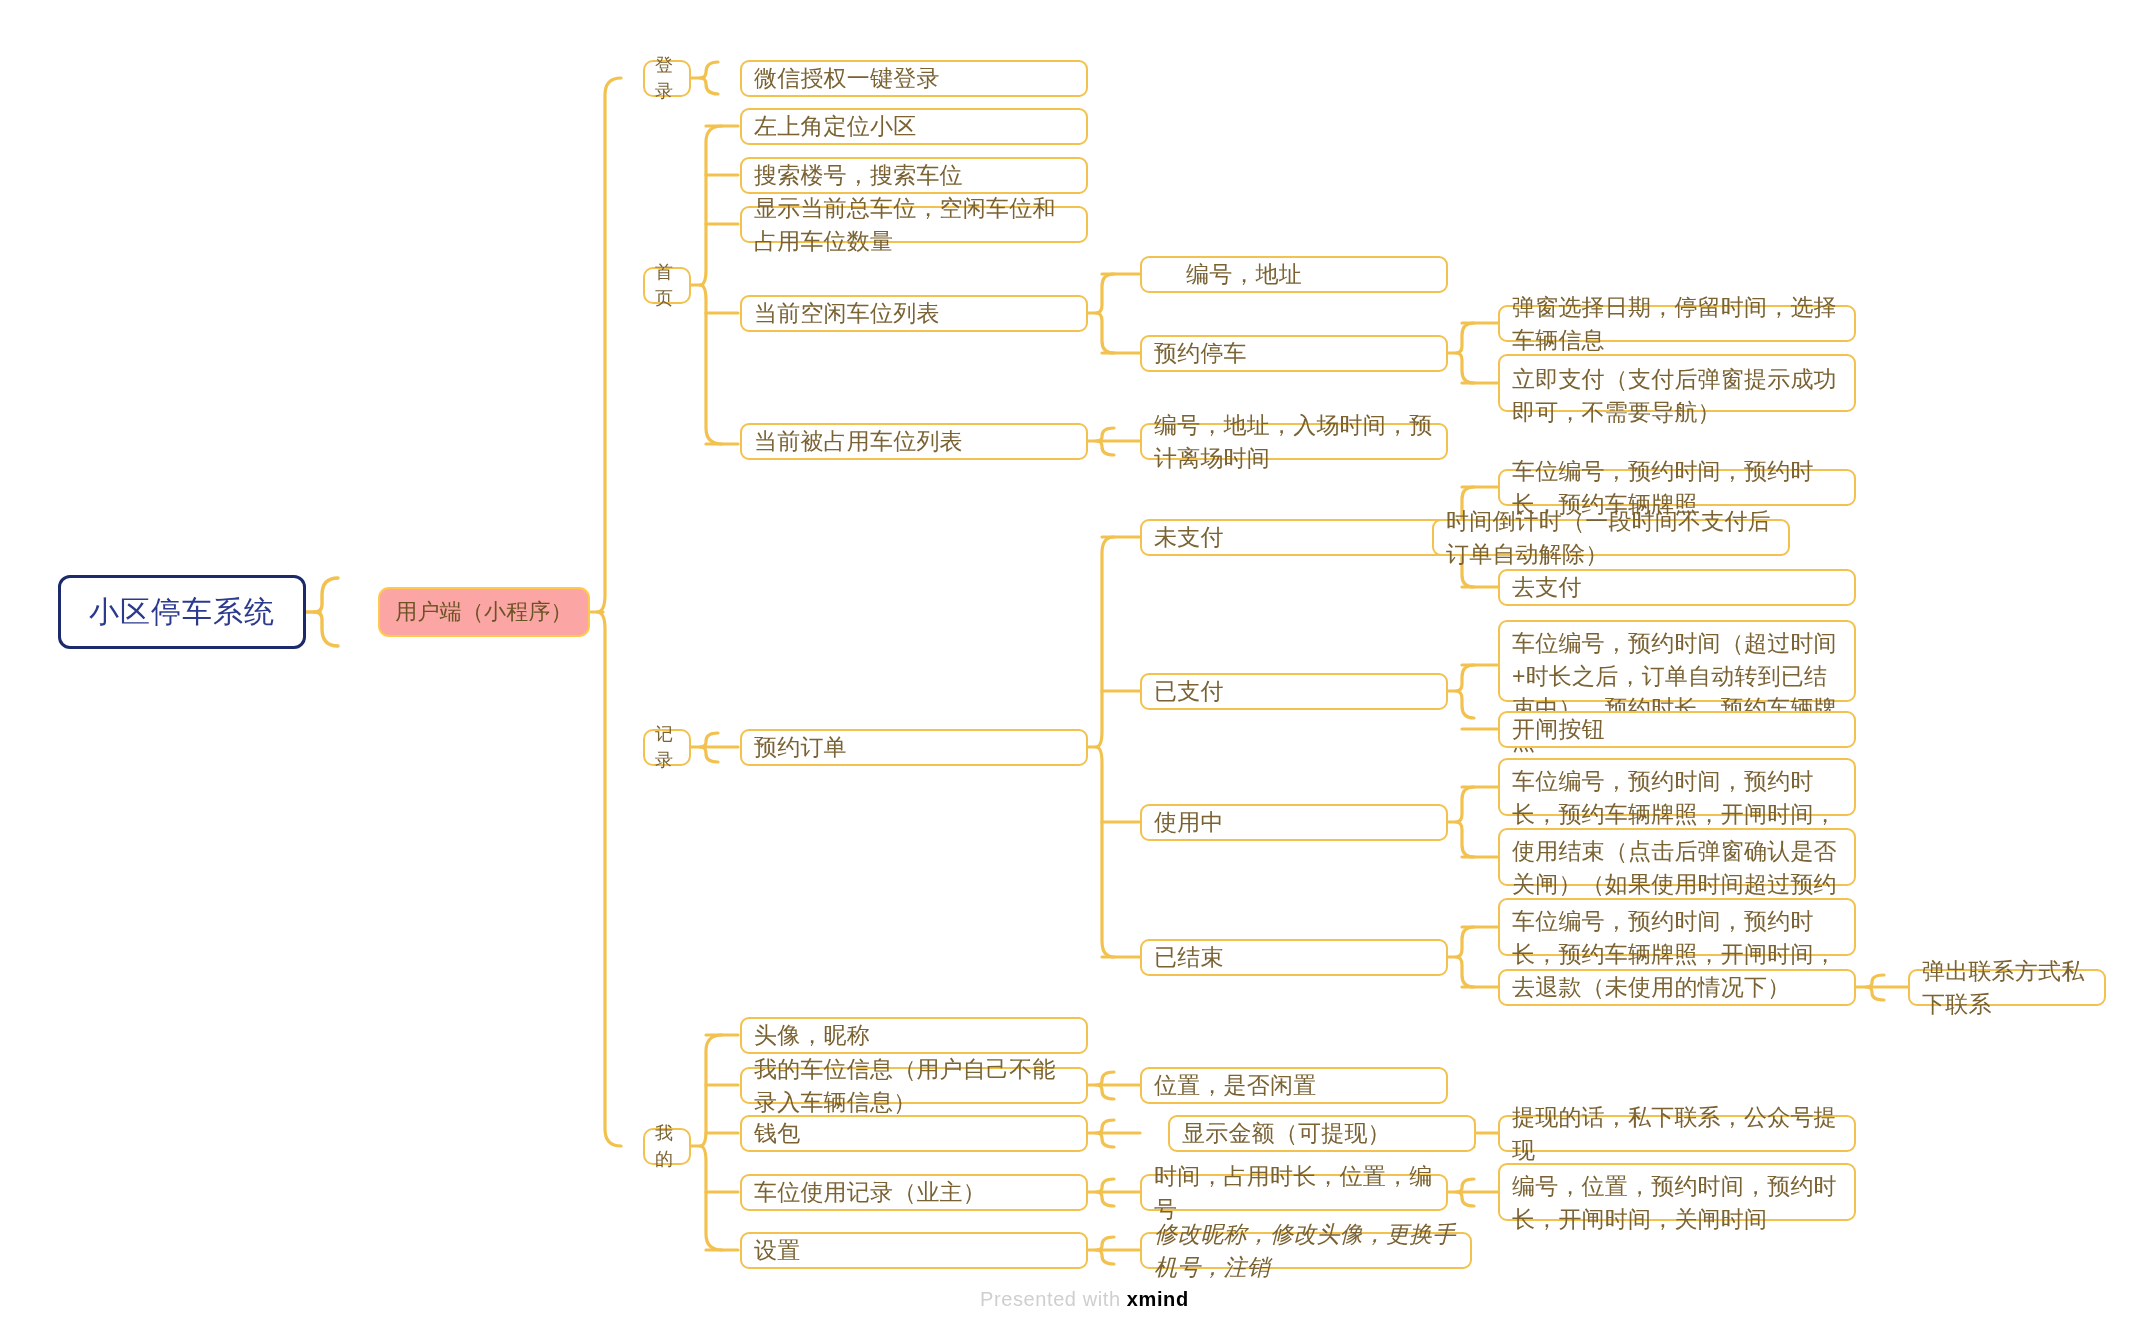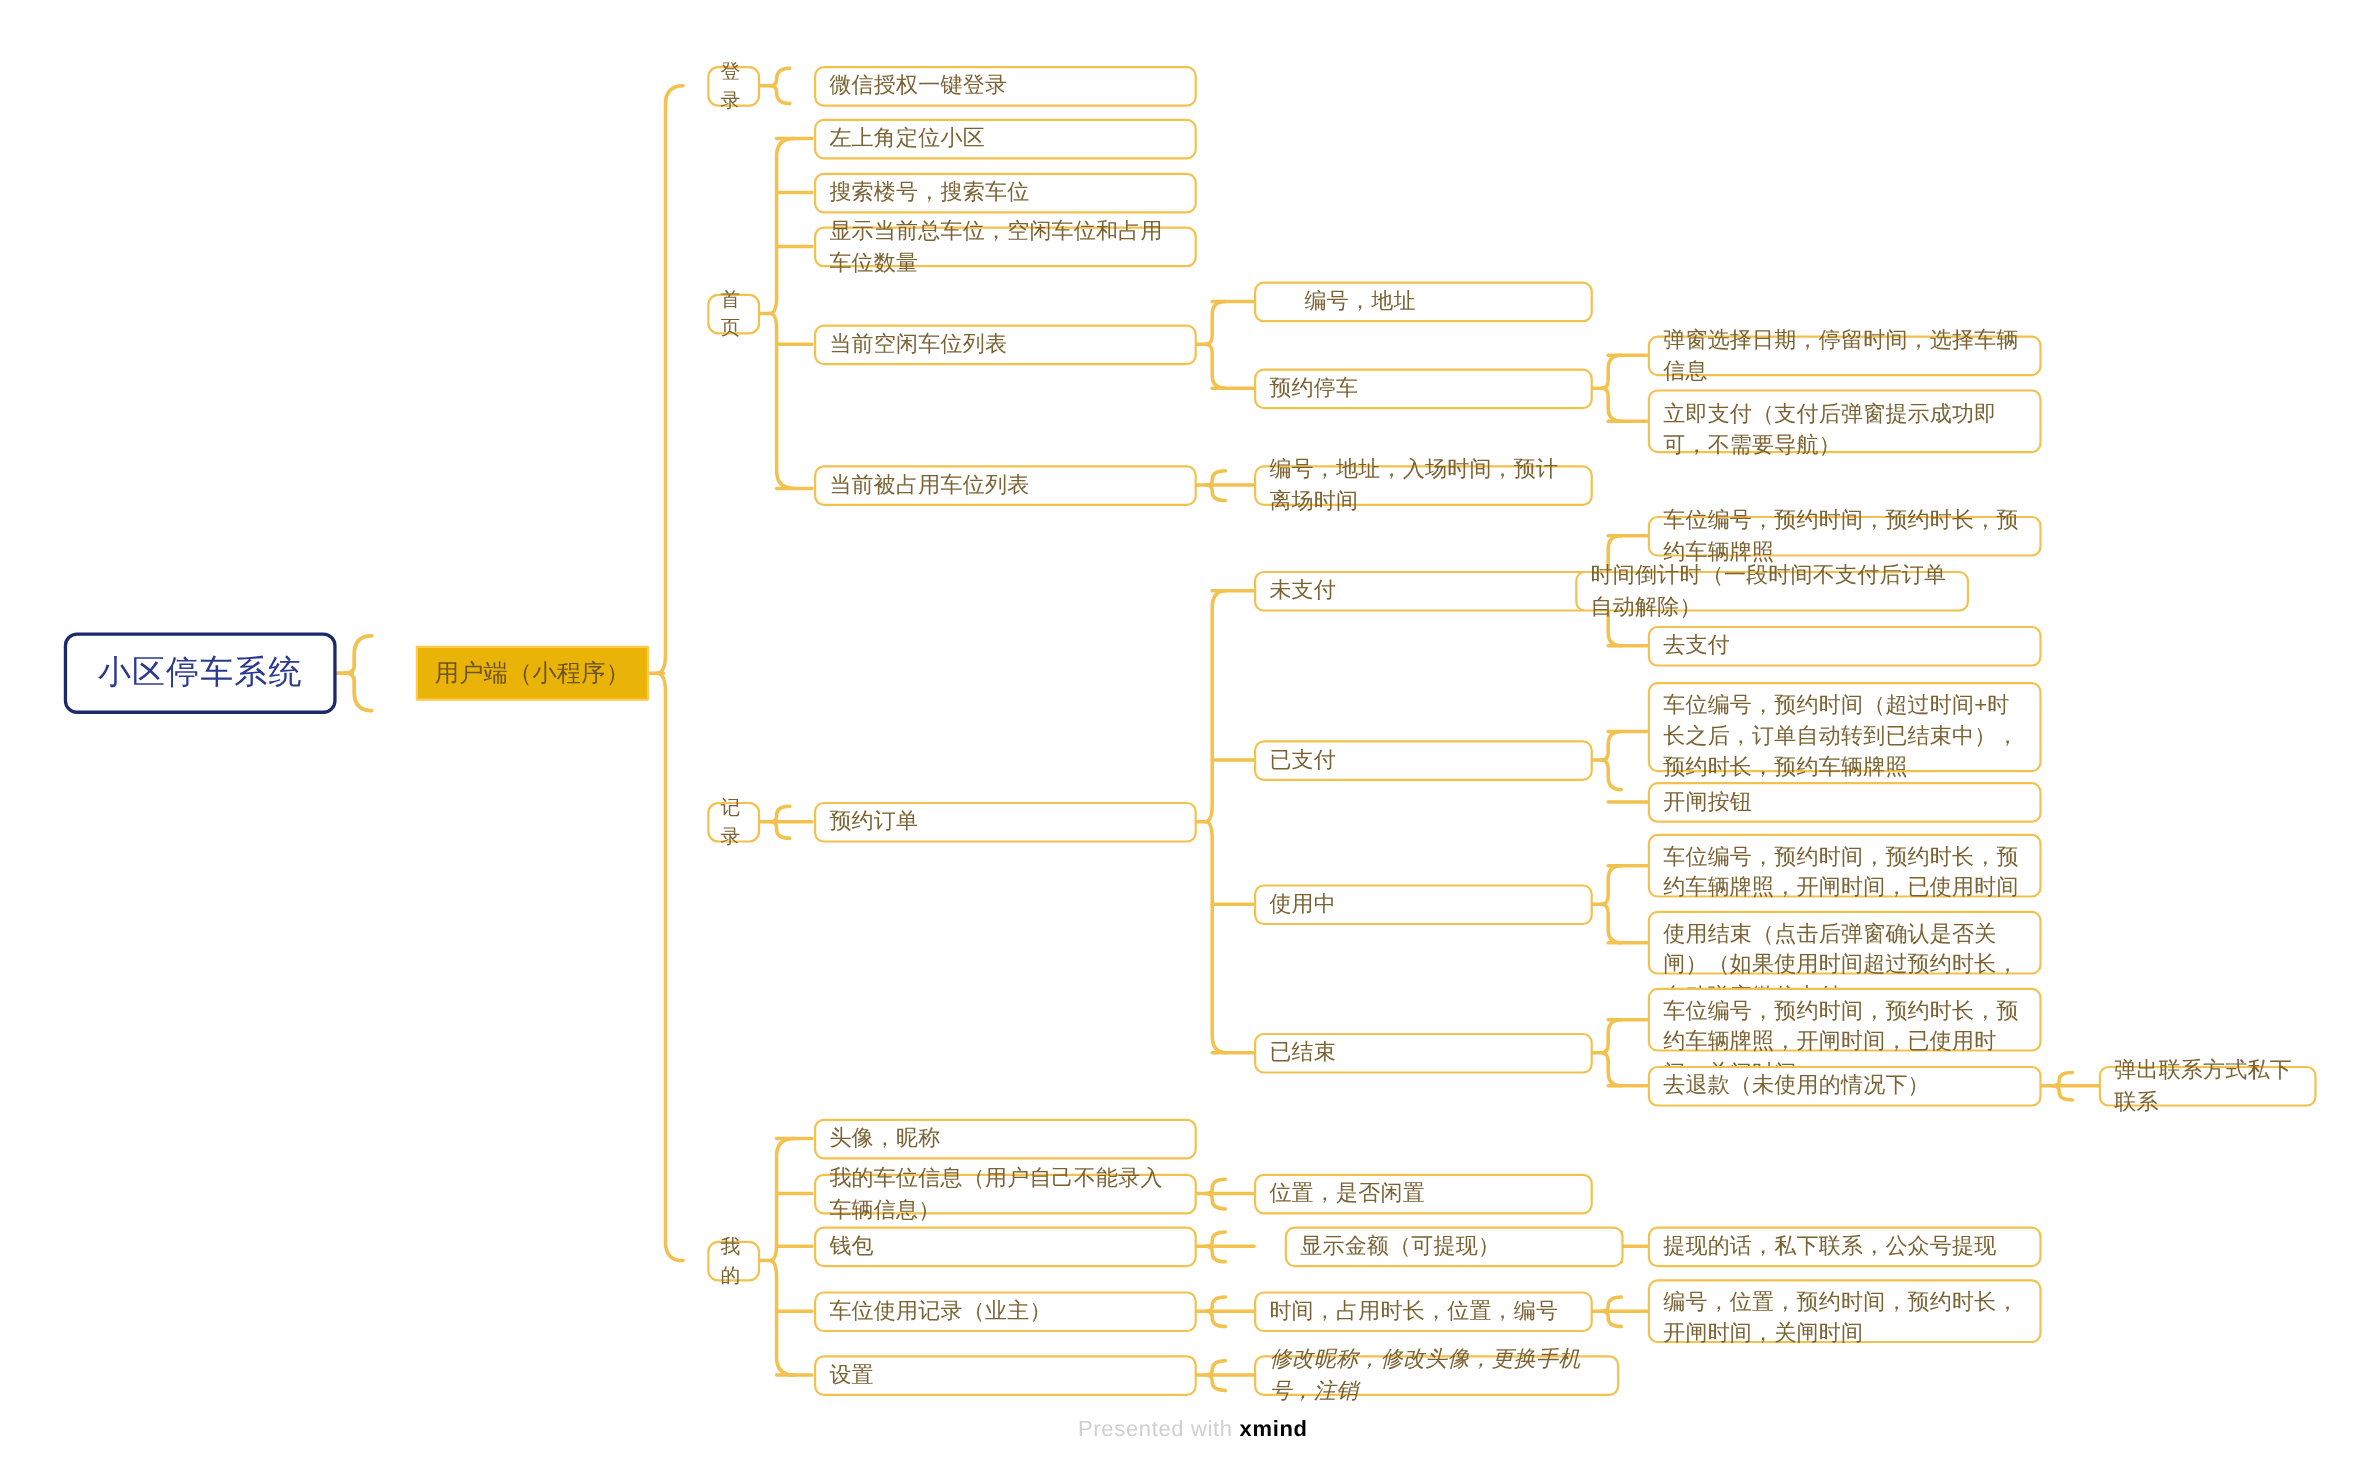--- a/index.html
+++ b/index.html
@@ -15,43 +15,43 @@
 
   .node{
     position:absolute;
     box-sizing:border-box;
     display:flex;
     align-items:center;
     border:2px solid #f2c14e;
     border-radius:9px;
     background:#ffffff;
     color:#7a6233;
-    font-size:20px;
+    font-size:23px;
     line-height:1.42;
     padding:6px 12px;
     letter-spacing:0.2px;
     white-space:pre-wrap;
   }
 
   
   .root{
     border:3px solid #1c2a6b;
     border-radius:12px;
     color:#2b3a8f;
     font-size:30px;
     letter-spacing:1px;
     padding:10px 18px;
     justify-content:center;
   }
 
   
   .l1{
-    background:#eab308;
+    background:#fca5a5;
     border:2px solid #ffc94d;
-    border-radius:1px;
+    border-radius:11px;
     color:#6b5423;
     font-size:22px;
     justify-content:center;
     padding:10px 12px;
   }
 
   
   .pill{
     font-size:18px;
     border-radius:10px;

